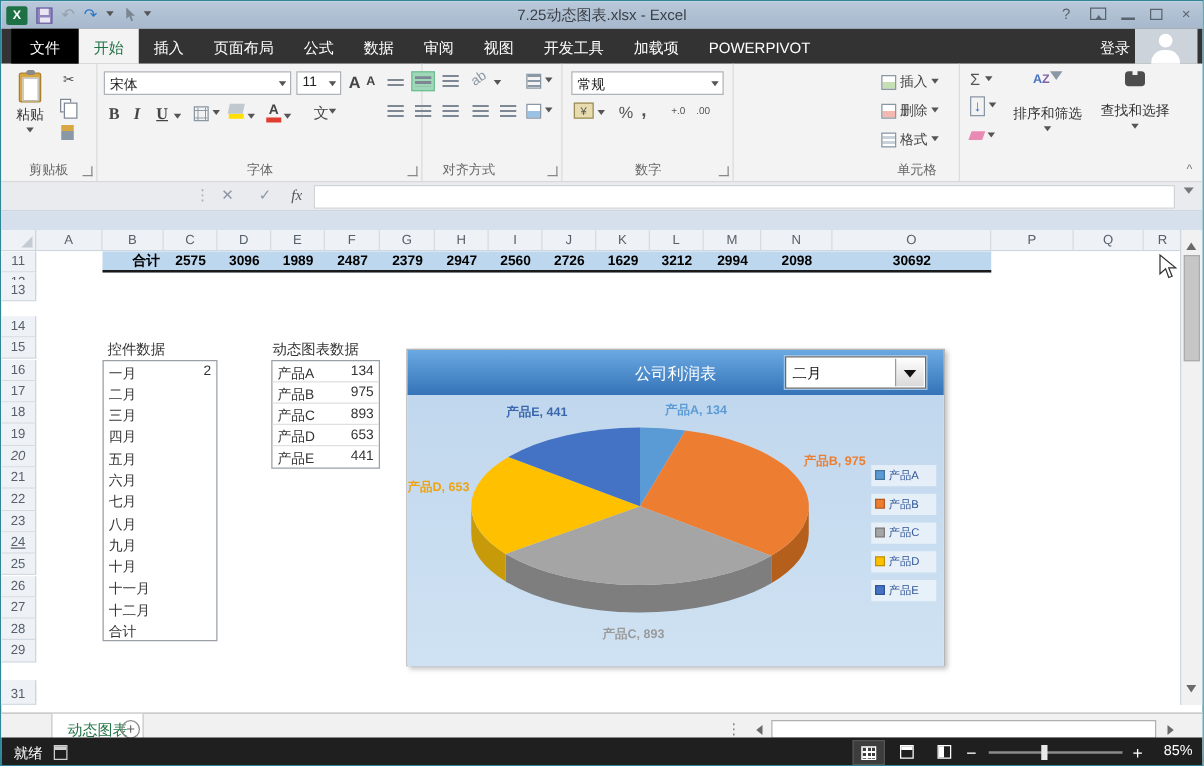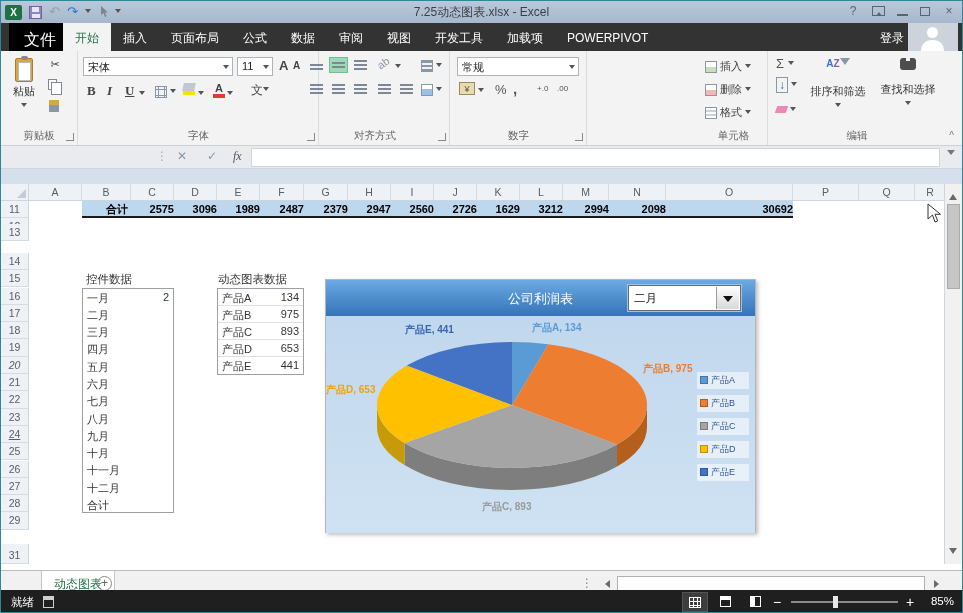--- a/index.html
+++ b/index.html
@@ -21,21 +21,21 @@
   .touch{width:10px;height:12px;}
   
   .winbtns{position:absolute;right:6px;top:2px;display:flex;gap:12px;align-items:center;height:16px;color:#5a6470;font-size:12px;}
   .wb{width:14px;text-align:center;}
   .rbx{width:13px;height:10px;border:1px solid #5a6470;position:relative;}
   .rbx:after{content:"";position:absolute;left:3px;top:2px;border:3px solid transparent;border-bottom:4px solid #5a6470;}
   .mini{width:11px;height:2px;background:#5a6470;margin-top:8px;}
   .rest{width:10px;height:9px;border:1px solid #5a6470;}
   
   #tabrow{position:absolute;left:0;top:22px;width:100%;height:28px;background:#333;}
-  #filetab{position:absolute;left:8px;top:0;height:36px;background:#000;color:#fff;font-size:16px;padding:7px 15px;}
+  #filetab{position:absolute;left:8px;top:0;height:36px;background:#000;color:#fff;font-size:12px;padding:7px 15px;}
   #rtabs{position:absolute;left:62px;top:0;height:28px;white-space:nowrap;}
   .rtab{display:inline-block;height:28px;padding:7px 12px;color:#fff;font-size:12px;}
   .rtab.active{background:#f3f3f3;color:#217346;}
   #signin{position:absolute;right:58px;top:7px;color:#fff;font-size:12px;}
   #avatar{position:absolute;right:4px;top:0;width:50px;height:28px;background:#cdd3da;}
   #avatar:before{content:"";position:absolute;left:19px;top:4px;width:11px;height:11px;border-radius:50%;background:#fff;}
   #avatar:after{content:"";position:absolute;left:13px;top:17px;width:23px;height:11px;border-radius:10px 10px 0 0;background:#fff;}
   
   #ribbon{position:absolute;left:0;top:50px;width:100%;height:95px;background:#f3f3f3;border-bottom:1px solid #d0d0d0;font-size:11px;color:#444;}
   .grp{position:absolute;top:0;height:94px;border-right:1px solid #dcdcdc;}
@@ -77,21 +77,21 @@
   #finput{position:absolute;left:250px;top:2px;right:22px;height:19px;background:#fff;border:1px solid #d0d5da;}
   .fic{position:absolute;top:3px;font-size:12px;color:#8a97a5;}
   
   #strip{position:absolute;left:0;top:168px;width:100%;height:15px;background:#d5e0ec;}
   #colhdrs{position:absolute;left:0;top:183px;width:945px;height:17px;background:#eef1f5;border-bottom:1px solid #cdd5de;}
   .colhdr{position:absolute;top:0;height:16px;text-align:center;font-size:10.5px;color:#55606b;border-right:1px solid #d5dbe2;line-height:16px;}
   #corner{position:absolute;left:0;top:0;width:28px;height:16px;border-right:1px solid #cdd5de;}
   #corner:after{content:"";position:absolute;right:2px;bottom:2px;border-left:9px solid transparent;border-bottom:9px solid #c3ccd4;}
   #grid{position:absolute;left:0;top:200px;width:945px;height:363px;background:#fff;overflow:hidden;}
   .rowhdr{position:absolute;left:0;width:28px;height:17.3px;background:#eef1f5;border-bottom:1px solid #d5dbe2;border-right:1px solid #cdd5de;font-size:10.5px;color:#55606b;text-align:center;line-height:17px;}
-  .tcell{position:absolute;top:0;height:17px;font-size:11px;font-weight:bold;color:#000;text-align:right;line-height:17px;}
+  .tcell{position:absolute;top:0;height:17px;font-size:11px;font-weight:bold;color:#000;text-align:center;line-height:17px;}
   #totalfill{position:absolute;left:81px;top:0;width:711px;height:17.3px;background:#bdd7ee;}
   #totalline{position:absolute;left:81px;top:15.3px;width:711px;height:2px;background:#1a1a1a;}
   .slabel{position:absolute;font-size:11.5px;color:#333;}
   #monthbox{position:absolute;left:81px;top:86.5px;width:92px;height:225px;background:#fff;border:1px solid #9aa0a6;}
   .mrow{height:17.3px;font-size:11px;color:#333;padding:2px 4px 0;position:relative;}
   .mval{position:absolute;right:4px;top:2px;}
   #prodtable{position:absolute;left:216px;top:86.5px;width:87px;height:87px;background:#fff;border:1px solid #9aa0a6;}
   .prow{height:17.2px;font-size:11px;color:#333;padding:2px 4px 0;position:relative;border-bottom:1px solid #e0e0e0;}
   .prow:last-child{border-bottom:none;}
   .pv{position:absolute;right:4px;top:2px;}
@@ -176,21 +176,21 @@
       <div class="ab" style="left:47px;top:26px">
           <div class="ic-copy"></div>
         </div>
       <div class="ab" style="left:48px;top:47px">
           <div class="ic-fp"></div>
         </div>
       <div class="glabel">剪贴板</div>
       <span class="launch"></span>
     </div>
 
-    <div class="grp" style="left:78px;width:240px">
+    <div class="grp" style="left:78px;width:259px">
       <div class="selbox" style="left:4px;top:6px;width:150px"><span>宋体</span><span class="dar"></span></div>
       <div class="selbox" style="left:158px;top:6px;width:36px"><span>11</span><span class="dar"></span></div>
       <div class="ab fbig" style="left:200px;top:7px">A</div>
       <div class="ab fsm" style="left:214px;top:9px">A</div>
       <div class="ab fbig" style="left:8px;top:32px;font-family:'Liberation Serif',serif">B</div>
       <div class="ab fbig" style="left:28px;top:32px;font-style:italic;font-family:'Liberation Serif',serif">I</div>
       <div class="ab fbig" style="left:46px;top:32px;text-decoration:underline;font-family:'Liberation Serif',serif">U</div>
       <span class="dar ab" style="left:60px;top:40px"></span>
       <div class="ab" style="left:76px;top:34px"><span class="icgrid" style="background:linear-gradient(#8a97a5 1px,transparent 1px) center/6px 6px,linear-gradient(90deg,#8a97a5 1px,transparent 1px) center/6px 6px"></span><span class="dar"></span></div>
       <div class="ab" style="left:104px;top:32px;text-align:center">
@@ -249,21 +249,20 @@
       <div class="bigbtn" style="left:38px">
         <div><span style="color:#4472c4;font-weight:bold;font-size:10px">A</span><span style="color:#8064a2;font-weight:bold;font-size:10px">Z</span><span class="funnel"></span></div>
         <div style="margin-top:14px">排序和筛选</div>
         <span class="dar"></span>
       </div>
       <div class="bigbtn" style="left:108px">
         <div><span class="bino"></span></div>
         <div style="margin-top:12px">查找和选择</div>
         <span class="dar"></span>
       </div>
-      <div class="glabel">编辑</div>
     </div>
     <div class="ab" style="right:8px;bottom:4px;color:#777;font-size:10px">^</div>
   </div>
 
   <div id="fbar">
     <div class="fic" style="left:155px;color:#aab;letter-spacing:0">⋮</div>
     <div class="fic" style="left:176px">✕</div>
     <div class="fic" style="left:206px">✓</div>
     <div class="fic" style="left:232px;font-style:italic;font-family:'Liberation Serif',serif;color:#555">fx</div>
     <div id="finput"><span></span></div>

